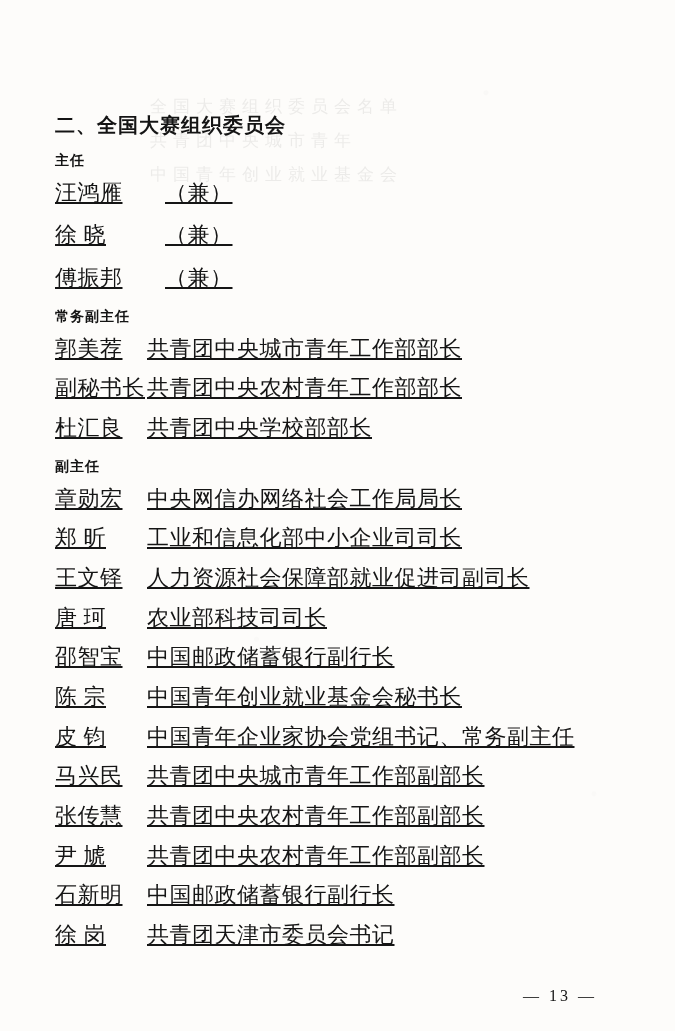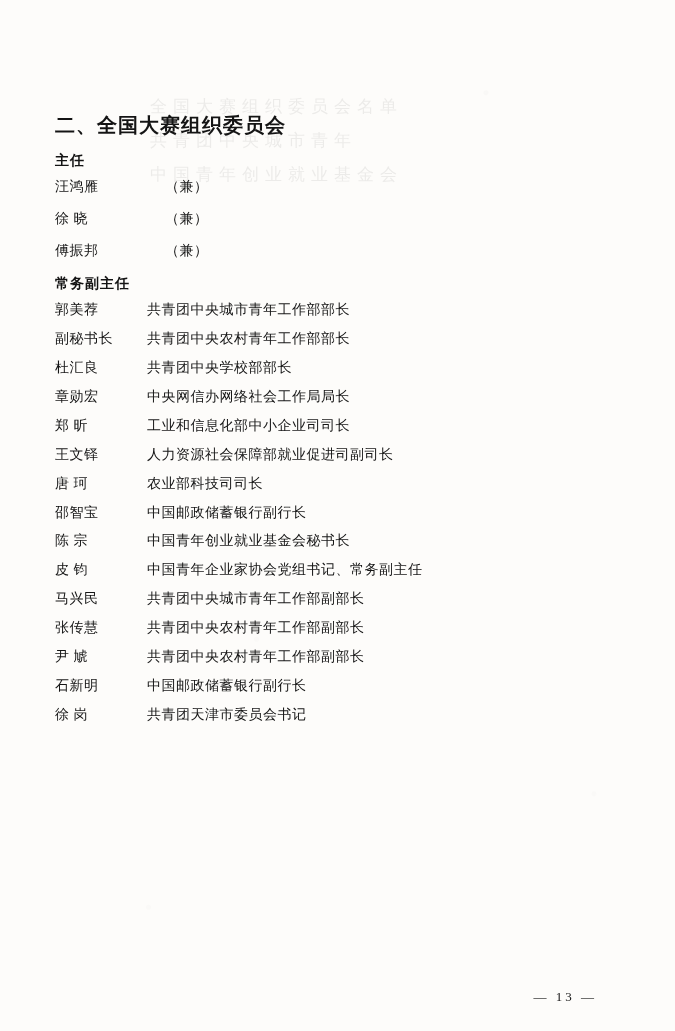--- a/index.html
+++ b/index.html
@@ -49,25 +49,26 @@
     color: #141414;
     margin: 16px 0 8px 0;
     line-height: 1.2;
   }
   .role-head:first-of-type {
     margin-top: 10px;
   }
   .person-row {
     display: flex;
     align-items: center;
-    font-size: 14px;
+    font-size: 22px;
     color: #151515;
     line-height: 1.35;
     margin: 0 0 13px 0;
     white-space: nowrap;
+    text-decoration: underline;
   }
   .person-row.tight {
     margin-bottom: 10px;
   }
   .p-name {
     display: inline-block;
     width: 92px;
     letter-spacing: 0.5px;
   }
   .p-title {
@@ -76,21 +77,21 @@
   }
   .p-note {
     display: inline-block;
     letter-spacing: 0.5px;
     padding-left: 18px;
   }
   .pagenum-wrap {
     position: absolute;
     right: 78px;
     bottom: 26px;
-    font-size: 13px;
+    font-size: 16px;
     color: #141414;
     letter-spacing: 3px;
   }
   
   .ghost {
     position: absolute;
     left: 150px;
     top: 90px;
     width: 420px;
     color: rgba(90, 90, 90, 0.10);
@@ -139,20 +140,21 @@
     </div>
     <div class="person-row tight">
       <span class="p-name">副秘书长</span>
       <span class="p-title">共青团中央农村青年工作部部长</span>
     </div>
     <div class="person-row tight">
       <span class="p-name">杜汇良</span>
       <span class="p-title">共青团中央学校部部长</span>
     </div>
 
+    <div class="role-head">副主任</div>
 
     <div class="person-row tight">
       <span class="p-name">章勋宏</span>
       <span class="p-title">中央网信办网络社会工作局局长</span>
     </div>
     <div class="person-row tight">
       <span class="p-name">郑 昕</span>
       <span class="p-title">工业和信息化部中小企业司司长</span>
     </div>
     <div class="person-row tight">

